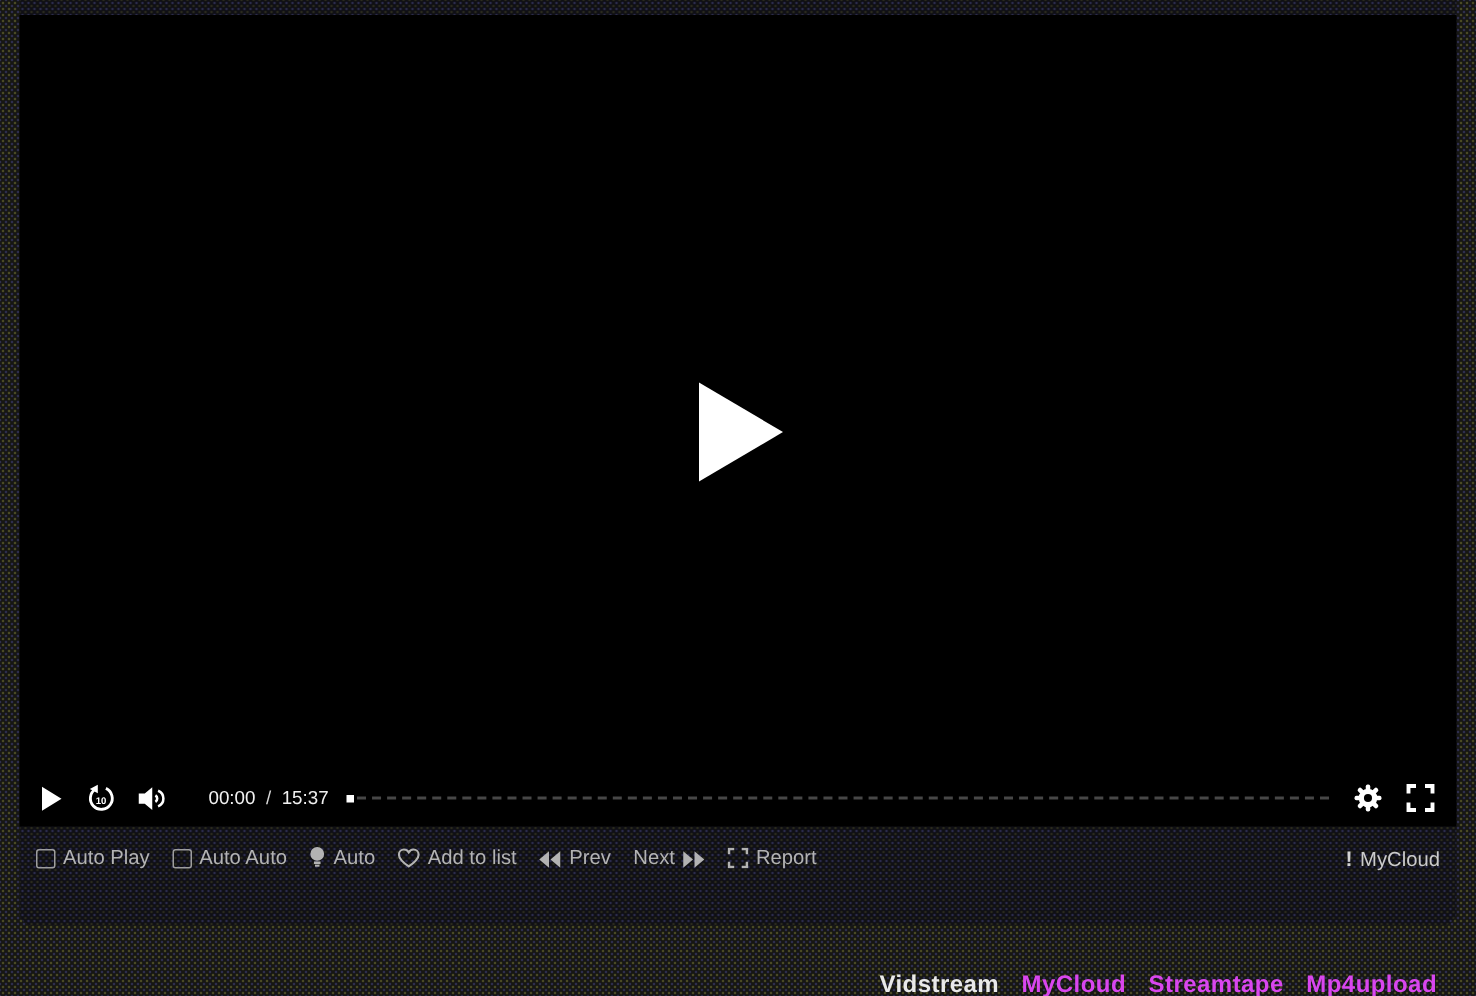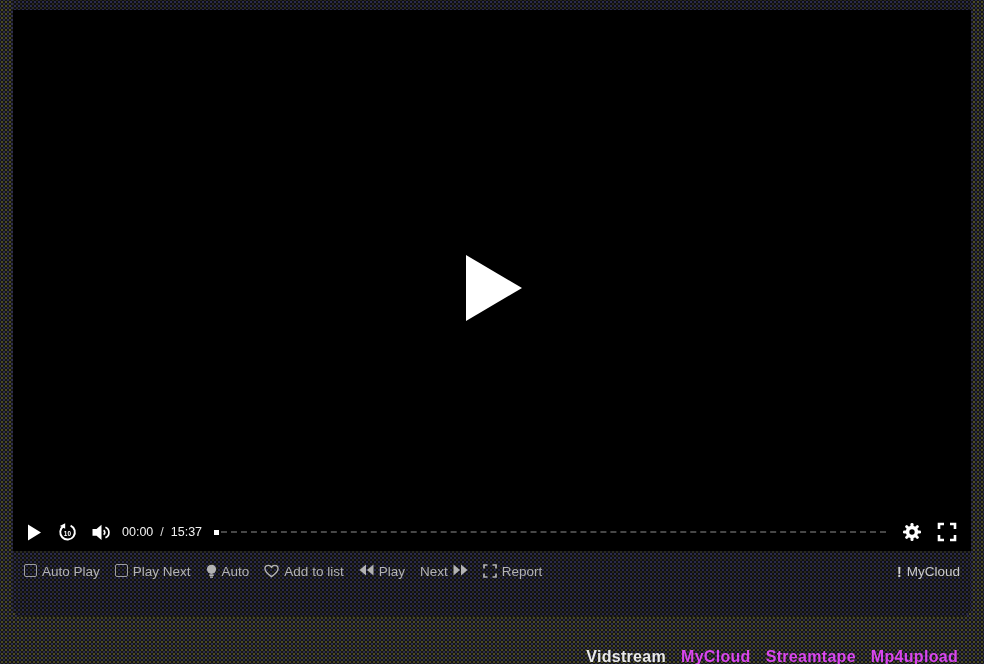--- a/index.html
+++ b/index.html
@@ -30,32 +30,32 @@
     border-top:33px solid transparent;border-bottom:33px solid transparent;
     border-left:56px solid #ffffff;cursor:pointer;
   }
   
   .controls{
     position:absolute;left:0;right:0;bottom:0;height:38px;
     display:flex;align-items:center;padding:0 14px;
   }
   .ctrl-btn{background:none;border:0;padding:0;margin:0;display:flex;align-items:center;cursor:pointer;}
   .ctrl-btn + .ctrl-btn{margin-left:15px;}
-  .time{display:flex;align-items:baseline;color:#f0f0f0;font-size:12.5px;margin-left:10px;white-space:nowrap;}
+  .time{display:flex;align-items:baseline;color:#f0f0f0;font-size:12.5px;margin-left:27px;white-space:nowrap;}
   .time .sep{margin:0 7px;color:#d8d8d8;}
   .progress{flex:1;display:flex;align-items:center;margin:0 16px 0 12px;height:100%;cursor:pointer;}
   .progress .playhead{width:5px;height:5px;background:#ffffff;flex:0 0 auto;}
   .progress .track{flex:1;height:0;border-top:2px dashed rgba(255,255,255,0.28);margin-left:2px;}
   
   .toolbar{
     position:absolute;left:0;right:0;top:551px;height:41px;
     display:flex;align-items:center;gap:15px;padding:0 11px;
     color:#b3b3b3;font-size:13.5px;white-space:nowrap;
   }
-  .tb-item{display:flex;align-items:flex-start;gap:5px;cursor:pointer;}
+  .tb-item{display:flex;align-items:flex-end;gap:5px;cursor:pointer;}
   .checkbox{width:11px;height:11px;border:1.5px solid #9e9e9e;border-radius:2px;display:inline-block;}
   .tb-report{margin-left:auto;color:#cbcbcb;}
   .excl{font-weight:800;font-size:14px;color:#d2d2d2;}
   
   .servers{
     position:absolute;top:648px;right:26px;display:flex;gap:15px;
     font-size:16px;font-weight:700;letter-spacing:0.3px;
   }
   .server{color:#d946ef;cursor:pointer;text-decoration:none;
     border-bottom:1px dotted #454545;padding-bottom:2px;}
@@ -132,21 +132,21 @@
     </div>
   </div>
 
   <div class="toolbar">
     <div class="tb-item">
       <span class="checkbox"></span>
       <span>Auto Play</span>
     </div>
     <div class="tb-item">
       <span class="checkbox"></span>
-      <span>Play Next</span>
+      <span>Auto Auto</span>
     </div>
     <div class="tb-item">
       <span>
         <svg width="11" height="15" viewBox="0 0 11 15">
           <circle cx="5.5" cy="5.3" r="4.6" fill="#b3b3b3"></circle>
           <rect x="3.3" y="10.3" width="4.4" height="1.7" fill="#b3b3b3"></rect>
           <rect x="4" y="12.4" width="3" height="1.4" fill="#b3b3b3"></rect>
         </svg>
       </span>
       <span>Auto</span>
@@ -159,21 +159,21 @@
       </span>
       <span>Add to list</span>
     </div>
     <div class="tb-item">
       <span>
         <svg width="15" height="12" viewBox="0 0 15 12">
           <polygon points="7,0.5 7,11.5 0.5,6" fill="#b3b3b3"></polygon>
           <polygon points="14.5,0.5 14.5,11.5 8,6" fill="#b3b3b3"></polygon>
         </svg>
       </span>
-      <span>Play</span>
+      <span>Prev</span>
     </div>
     <div class="tb-item">
       <span>Next</span>
       <span>
         <svg width="15" height="12" viewBox="0 0 15 12">
           <polygon points="0.5,0.5 0.5,11.5 7,6" fill="#b3b3b3"></polygon>
           <polygon points="8,0.5 8,11.5 14.5,6" fill="#b3b3b3"></polygon>
         </svg>
       </span>
     </div>

